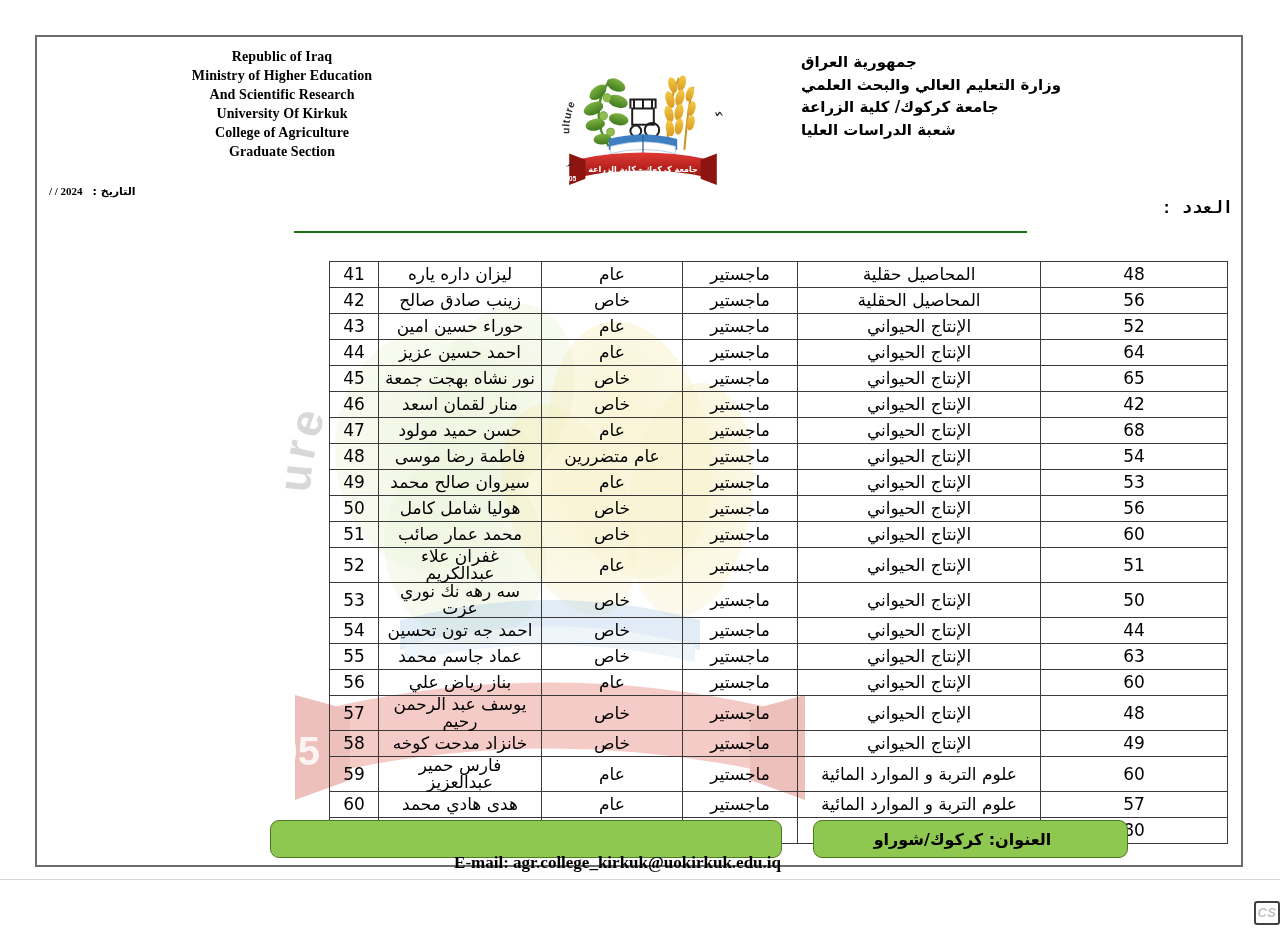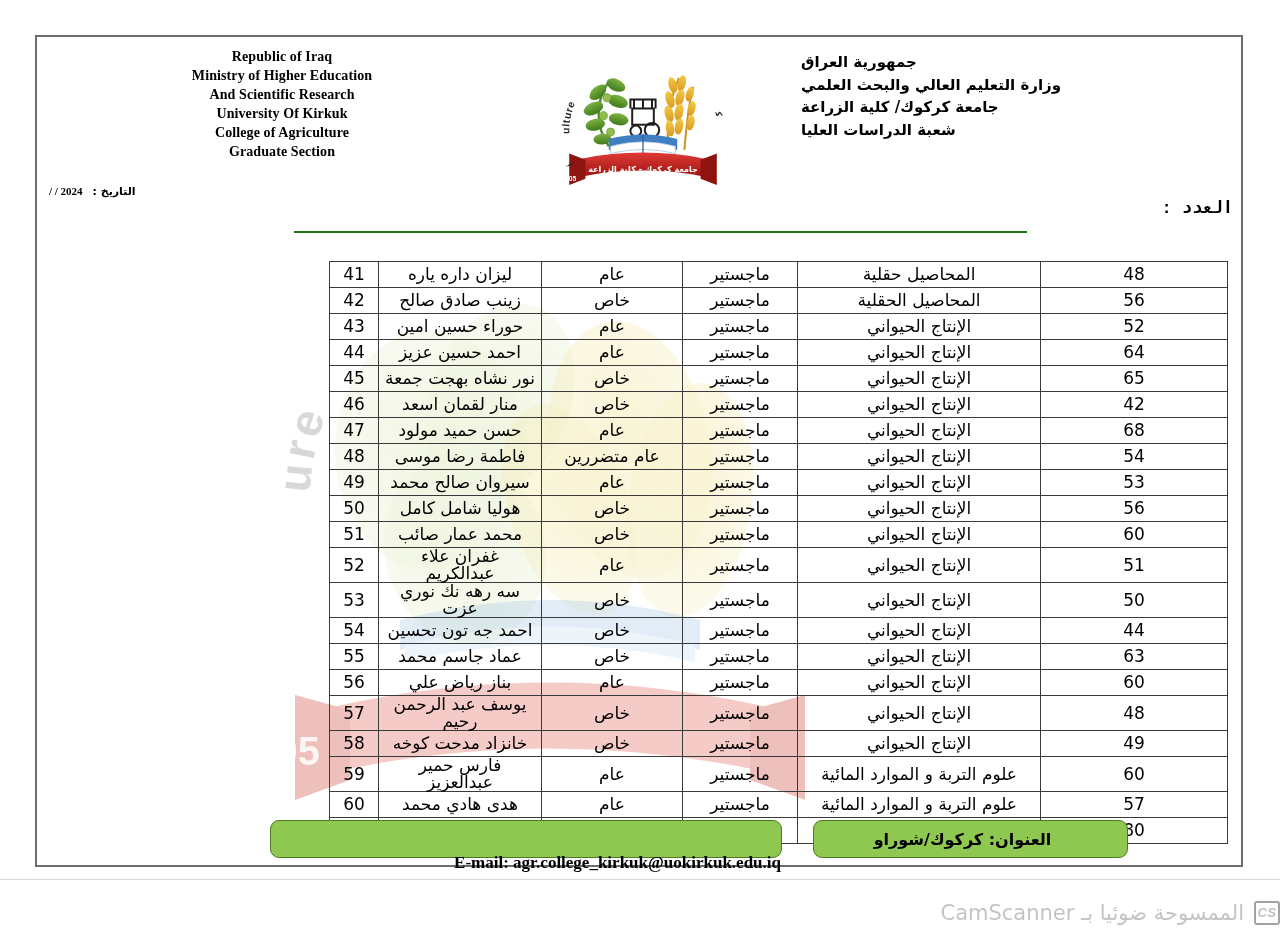--- a/index.html
+++ b/index.html
@@ -231,21 +231,21 @@
     background: #ffffff;
     border-top: 1px solid #d8d8d8;
     display: flex;
     align-items: center;
     z-index: 5;
   }
   .cs-badge {
     margin-left: 10px;
     width: 26px;
     height: 24px;
-    border: 2px solid #a3a3a3;
+    border: 2px solid #404040;
     border-radius: 3px;
     color: #c0c0c0;
     font-size: 13px;
     font-weight: bold;
     display: flex;
     align-items: center;
     justify-content: center;
     font-family: "Liberation Sans", sans-serif;
     letter-spacing: 0.5px;
     box-sizing: border-box;
@@ -614,14 +614,13 @@
     <span>العنوان: كركوك/شوراو</span>
   </div>
   <div class="footer-bar footer-email">
     <span>E-mail: agr.college_kirkuk@uokirkuk.edu.iq</span>
   </div>
 
 </div>
 
 <div class="cs-strip">
   <div class="cs-badge">CS</div>
-  <div class="cs-text">الممسوحة ضوئيا بـ CamScanner</div>
 </div>
 
 </body></html>

